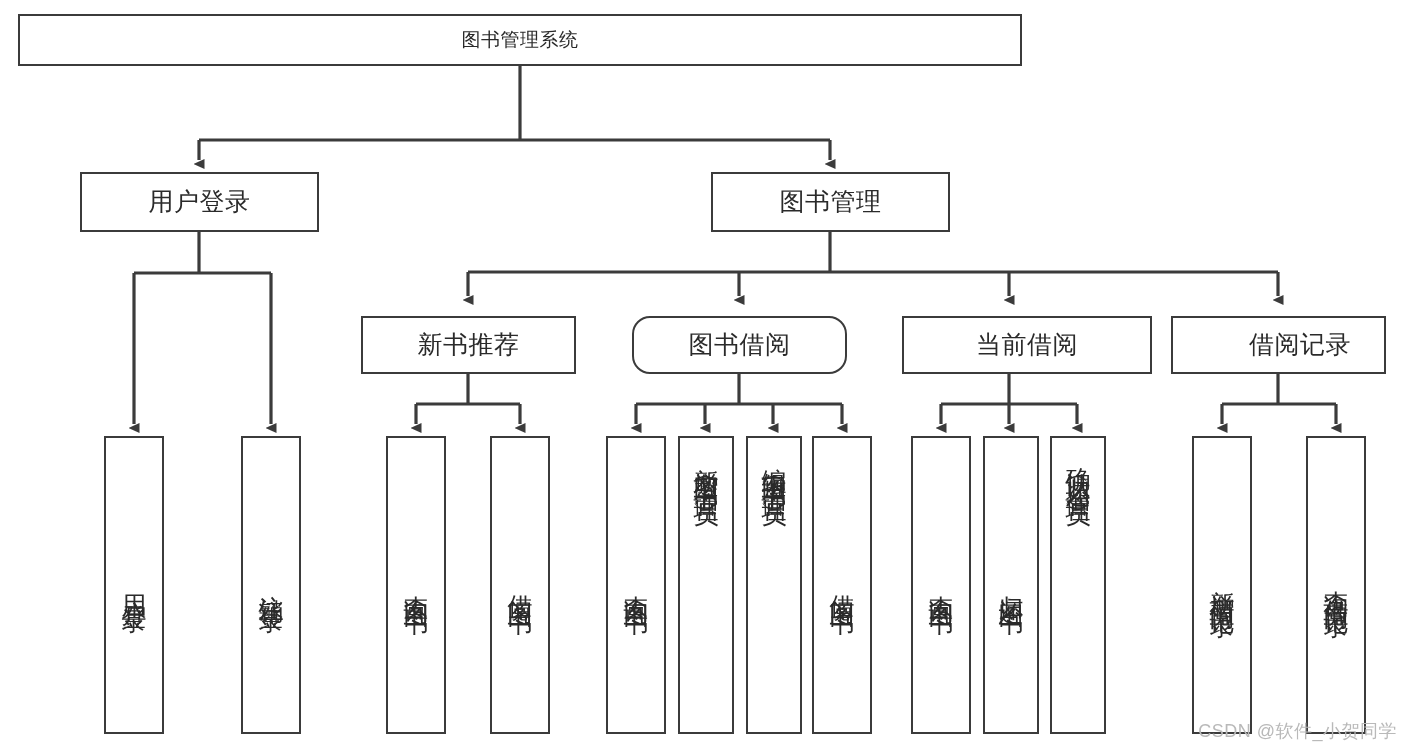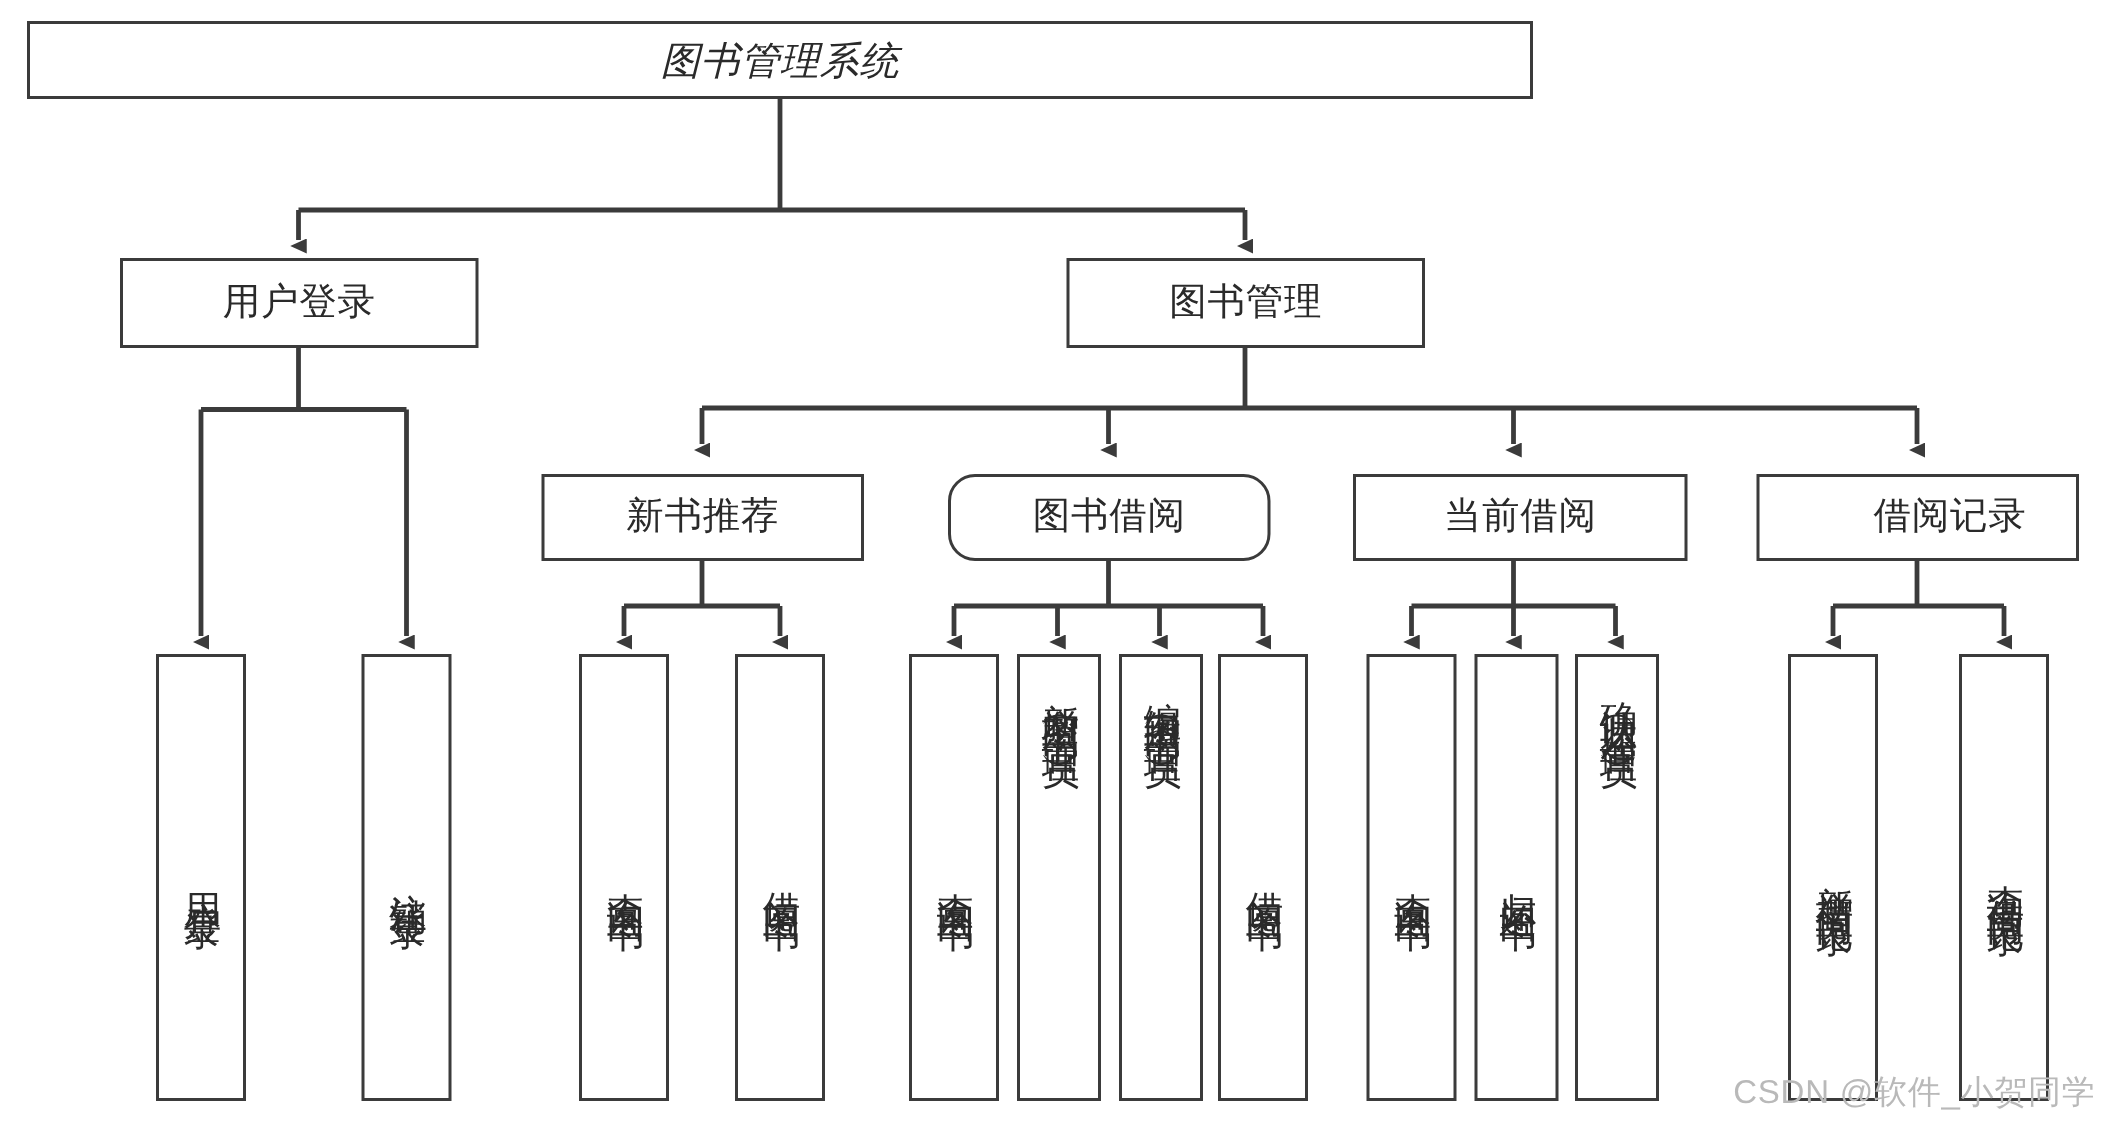--- a/index.html
+++ b/index.html
@@ -35,42 +35,41 @@
     align-items: center;
     justify-content: center;
     color: #2a2a2a;
   }
   .node.horiz {
     font-size: 25px;
     line-height: 1.1;
     letter-spacing: 0.5px;
   }
   .node.root {
-    font-size: 26px;
-    font-style: italic;
+    font-size: 19px;
   }
   .node.leaf {
     font-size: 25px;
     padding: 10px 2px;
     align-items: flex-start;
     justify-content: center;
   }
   .vtext {
     writing-mode: vertical-rl;
     text-orientation: upright;
     letter-spacing: 5px;
     line-height: 1;
     white-space: nowrap;
     display: block;
   }
   .watermark {
     position: absolute;
     right: 8px;
     bottom: 4px;
-    font-size: 22px;
+    font-size: 18px;
     color: #b9b9b9;
     white-space: nowrap;
     letter-spacing: 0.5px;
   }
 </style>
 </head>
 <body>
 
 <div id="diagram-root">
 
@@ -137,21 +136,21 @@
   </div>
 
   <div class="node horiz" style="left:711px; top:172px; width:239px; height:60px;">
     <span>图书管理</span>
   </div>
 
   <div class="node horiz" style="left:632px; top:316px; width:215px; height:58px;border-radius:18px;">
     <span>图书借阅</span>
   </div>
 
-  <div class="node horiz" style="left:902px; top:316px; width:223px; height:58px;">
+  <div class="node horiz" style="left:902px; top:316px; width:250px; height:58px;">
     <span>当前借阅</span>
   </div>
 
   <div class="node horiz" style="left:1171px; top:316px; width:215px; height:58px;padding-left:43px;">
     <span>借阅记录</span>
   </div>
 
   <div class="node leaf" style="left:104px; top:436px; width:60px; height:298px; align-items:center;">
     <span class="vtext">用户登录</span>
   </div>

